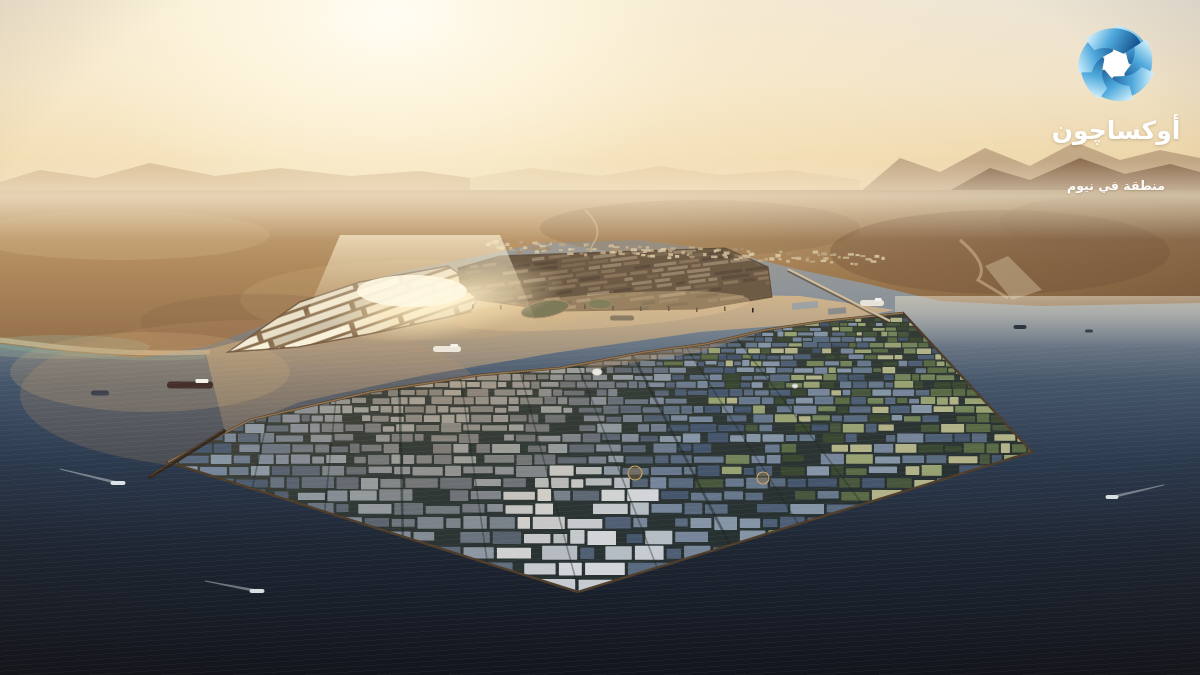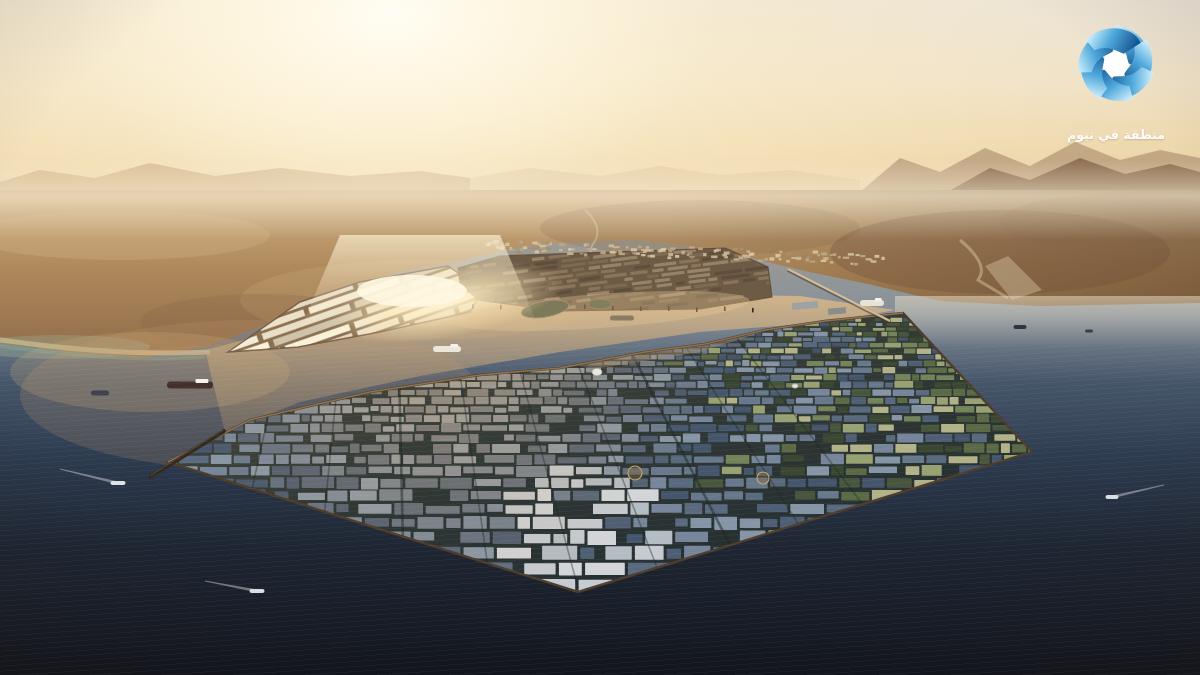--- a/index.html
+++ b/index.html
@@ -8,21 +8,21 @@
   .stage svg.scene{position:absolute;inset:0;display:block;}
   .waves{position:absolute;left:0;right:0;top:345px;bottom:0;pointer-events:none;
          background:repeating-linear-gradient(176deg, rgba(255,255,255,0.035) 0 1px, rgba(0,0,0,0) 1px 5px);}
   .vign{position:absolute;inset:0;pointer-events:none;
         background:radial-gradient(ellipse 900px 560px at 50% 42%, rgba(0,0,0,0) 68%, rgba(38,24,14,0.16) 100%);}
   .brand{position:absolute;top:20px;right:22px;width:124px;display:flex;flex-direction:column;
          align-items:center;text-align:center;color:#fff;}
   .brand .mark{width:88px;height:88px;}
   .wordmark{margin-top:9px;font-size:25px;font-weight:bold;direction:rtl;line-height:1.1;
             text-shadow:0 1px 3px rgba(80,60,30,0.25);}
-  .tagline{margin-top:19px;font-size:12.5px;font-weight:bold;direction:rtl;opacity:.97;
+  .tagline{margin-top:33px;font-size:12.5px;font-weight:bold;direction:rtl;opacity:.97;
            text-shadow:0 1px 2px rgba(80,60,30,0.25);}
 </style>
 </head>
 <body>
 
 <div class="stage">
 
   <svg class="scene" id="scene" viewBox="0 0 1200 675" aria-hidden="true">
     <defs>
       <linearGradient id="skyV" x1="0" y1="0" x2="0" y2="1">
@@ -2149,15 +2149,16 @@
           <path d="M0,-44 C17,-42 33,-30 38,-12 C40,-5 39,2 36,7 L13,-1 C13,-13 8,-23 -3,-29 Z" fill="url(#blade)" transform="rotate(0)"></path>
           <path d="M0,-44 C17,-42 33,-30 38,-12 C40,-5 39,2 36,7 L13,-1 C13,-13 8,-23 -3,-29 Z" fill="url(#blade)" transform="rotate(51.4286)"></path>
           <path d="M0,-44 C17,-42 33,-30 38,-12 C40,-5 39,2 36,7 L13,-1 C13,-13 8,-23 -3,-29 Z" fill="url(#blade)" transform="rotate(102.8572)"></path>
           <path d="M0,-44 C17,-42 33,-30 38,-12 C40,-5 39,2 36,7 L13,-1 C13,-13 8,-23 -3,-29 Z" fill="url(#blade)" transform="rotate(154.2858)"></path>
           <path d="M0,-44 C17,-42 33,-30 38,-12 C40,-5 39,2 36,7 L13,-1 C13,-13 8,-23 -3,-29 Z" fill="url(#blade)" transform="rotate(205.7144)"></path>
           <path d="M0,-44 C17,-42 33,-30 38,-12 C40,-5 39,2 36,7 L13,-1 C13,-13 8,-23 -3,-29 Z" fill="url(#blade)" transform="rotate(257.14300000000003)"></path>
           <path d="M0,-44 C17,-42 33,-30 38,-12 C40,-5 39,2 36,7 L13,-1 C13,-13 8,-23 -3,-29 Z" fill="url(#blade)" transform="rotate(308.5716)"></path>
         </g>
       <polygon points="-3.2,-15.2 9.9,-12 15.5,0.2 9.5,12.3 -3.7,15.1 -14.1,6.5 -13.9,-6.9" fill="#ffffff" transform="rotate(8)"></polygon>
     </svg>
+    <div class="wordmark">أوكساچون</div>
     <div class="tagline">منطقة في نيوم</div>
   </div>
 </div>
 
 </body></html>

